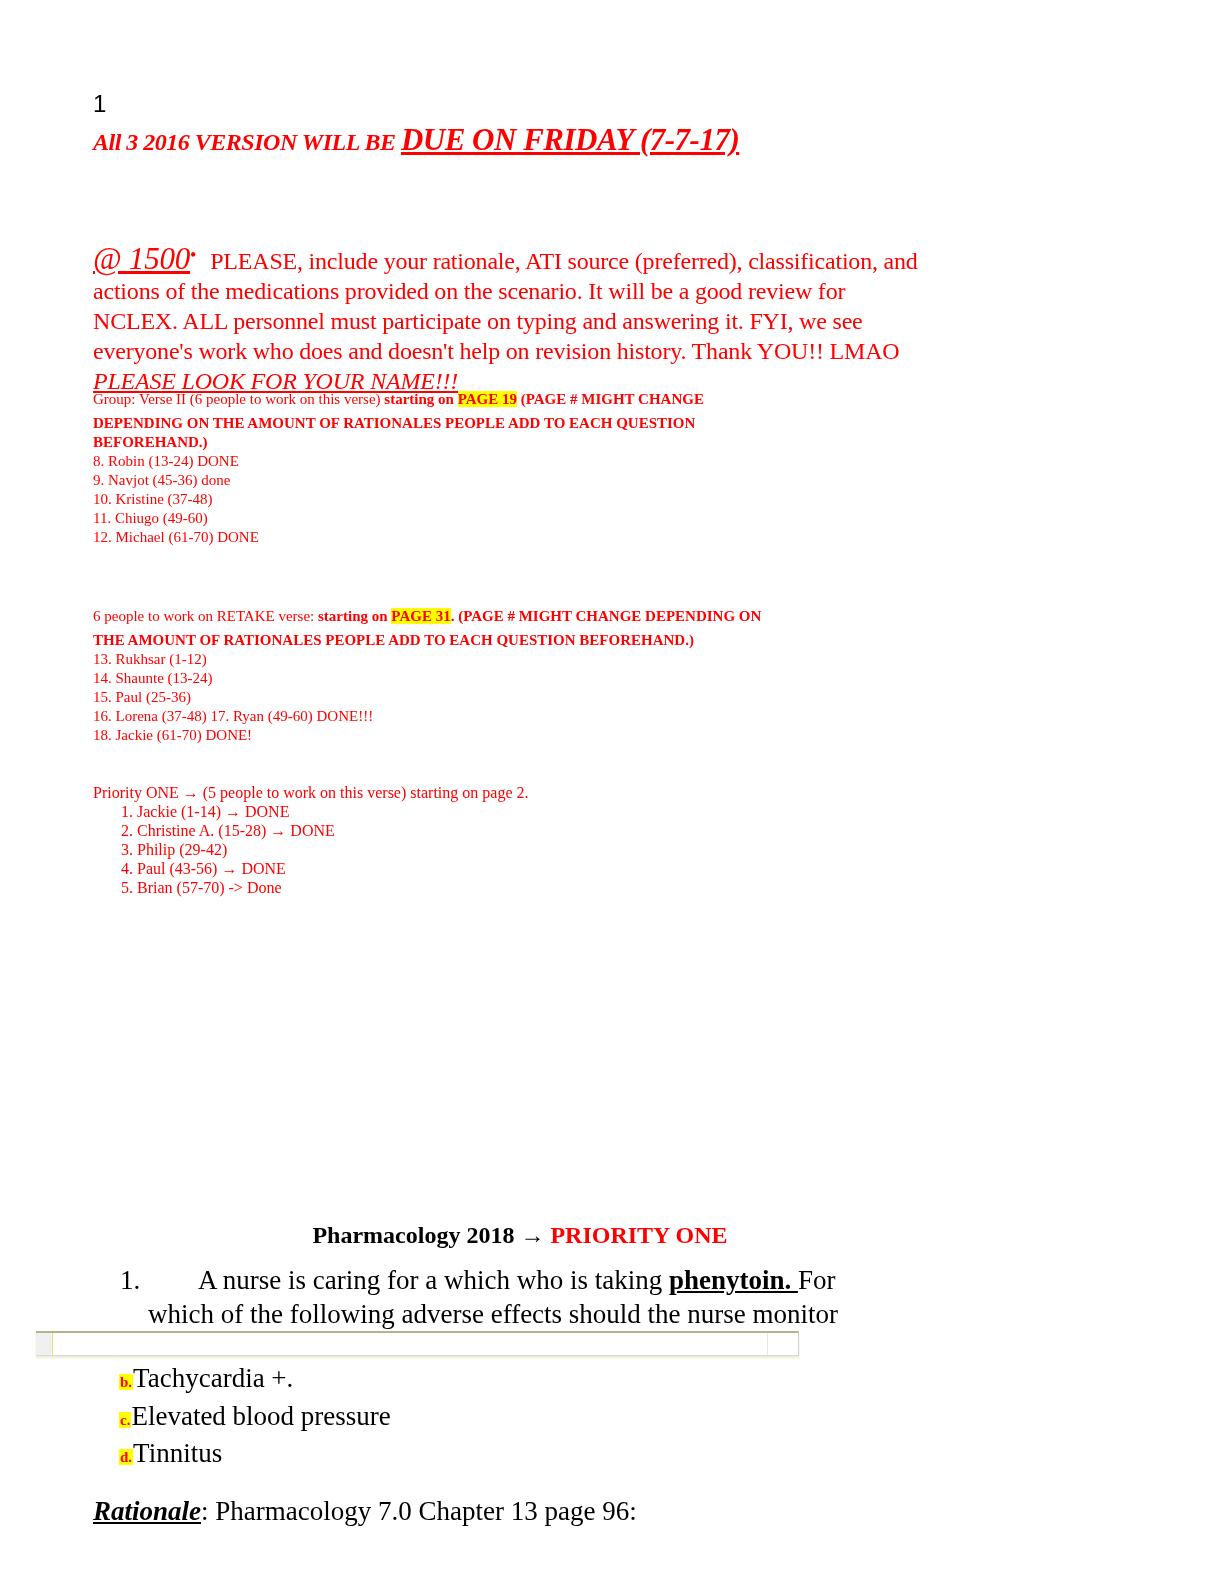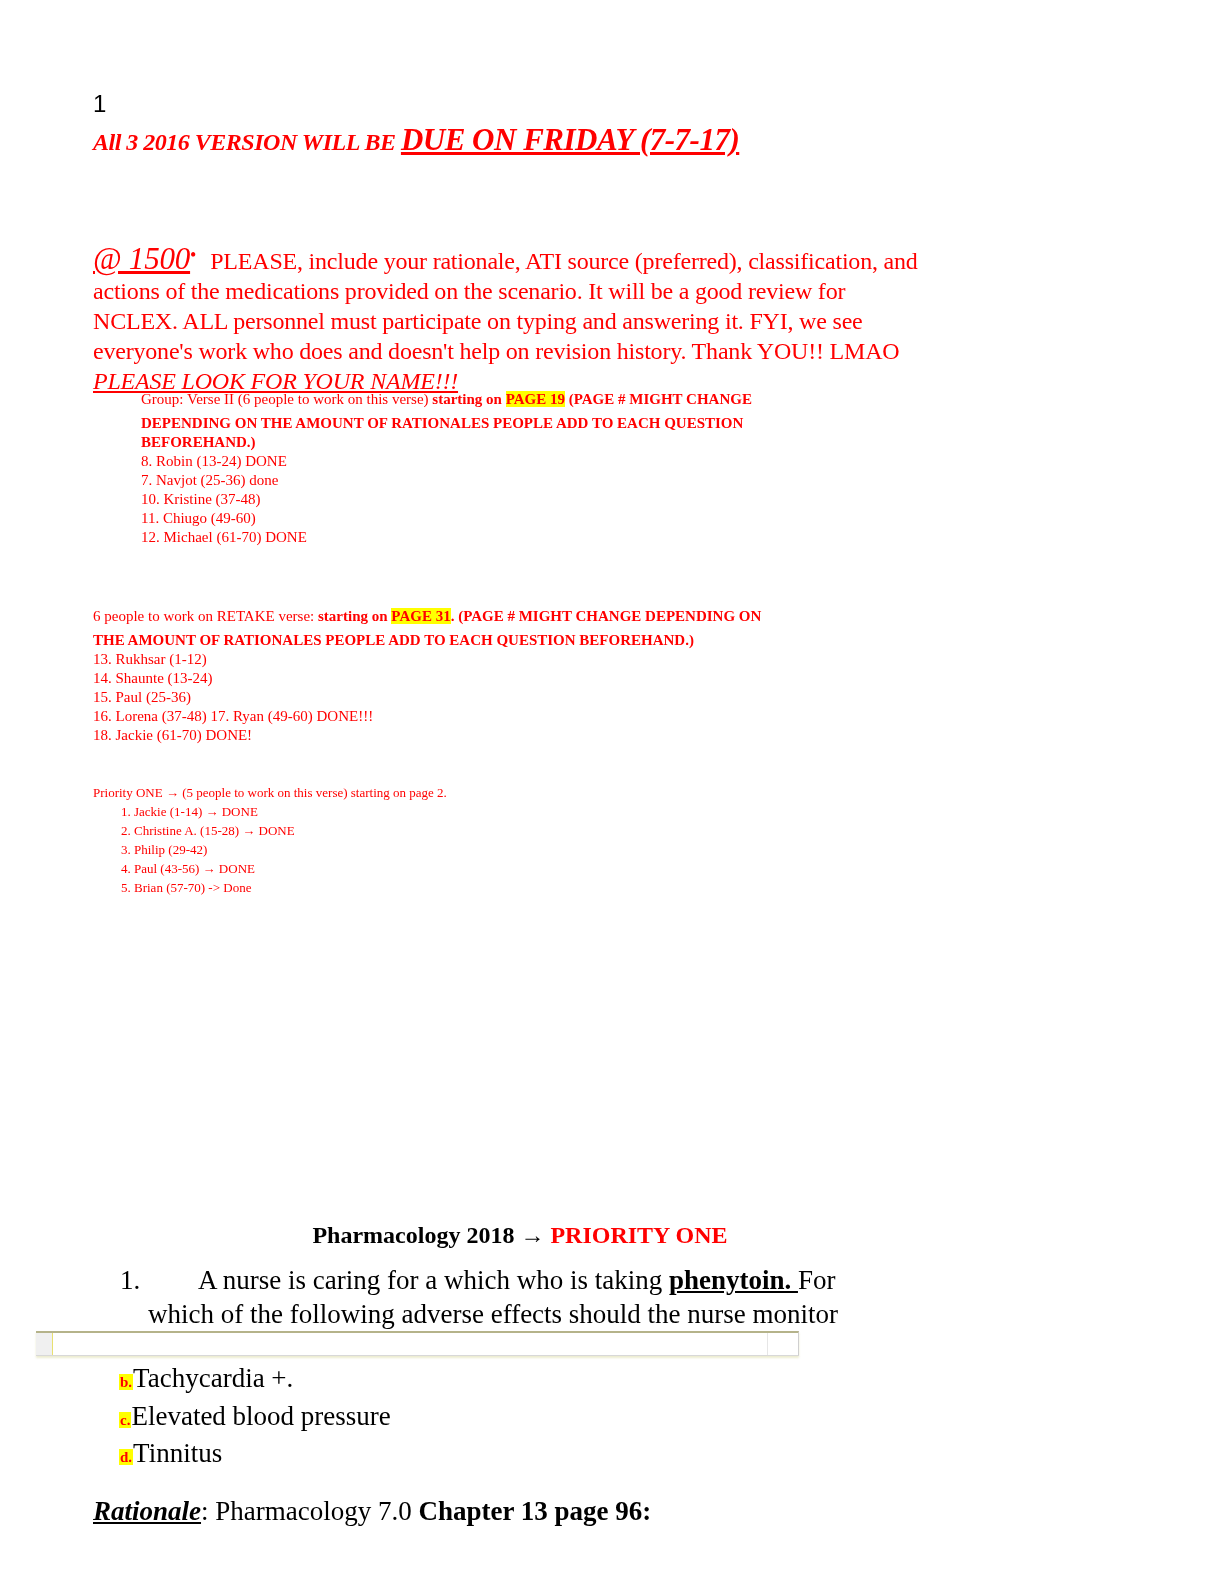--- a/index.html
+++ b/index.html
@@ -9,42 +9,42 @@
     .red { color: #ff0000; }
     .hl { background: #ffff00; }
     .due { left: 93px; top: 122px; white-space: nowrap; }
     .due .pre { font-size: 24px; font-weight: bold; letter-spacing: -0.5px; font-style: italic; }
     .due .emph { font-size: 31px; font-weight: bold; font-style: italic; text-decoration: underline; letter-spacing: -0.5px; }
     .para { left: 93px; top: 193px; width: 840px; font-size: 24px; font-weight: normal; line-height: 30px; letter-spacing: -0.2px; margin-top: 47px; }
     .para .at { font-size: 31px; font-style: italic; text-decoration: underline; }
     .para .dot { font-size: 18px; vertical-align: 8px; margin-right: 14px; }
     .para .ital-u { font-style: italic; text-decoration: underline; }
     .small { font-size: 15px; line-height: 19px; }
-    .group { left: 93px; top: 386px; width: 720px; font-size: 15px; line-height: 27px; margin-left: 48px; }
+    .group { left: 93px; top: 386px; width: 720px; font-size: 15px; line-height: 27px; }
     .group .b { font-weight: bold; }
     .group .line2 { line-height: 19px; margin-top: 1px; }
     .retake { left: 93px; top: 603px; width: 740px; font-size: 15px; line-height: 27px; }
     .retake .b { font-weight: bold; }
-    .prio { left: 93px; top: 783px; font-size: 13px; line-height: 19px; }
+    .prio { left: 93px; top: 783px; font-size: 16px; line-height: 19px; }
     .prio .sub { padding-left: 28px; }
     .title { left: 0; width: 1040px; top: 1222px; text-align: center; font-size: 24px; font-weight: bold; color: #000; }
     .title .r { color: #ff0000; }
     .question { left: 120px; top: 1263px; width: 780px; font-size: 27px; color: #000; line-height: 34px; }
     .question .n { display: inline-block; width: 78px; }
     .question .drug { font-weight: bold; text-decoration: underline; }
     .question .l2 { padding-left: 28px; }
     .overlay-bar { left: 36px; top: 1331px; width: 762px; height: 22px; background: #fff; border-top: 2px solid #b5b38a; border-bottom: 1px solid #d8d8d8; border-right: 1px solid #cfcfcf; box-shadow: 0 2px 2px rgba(200,200,120,0.35); }
     .overlay-bar .cell-l { position: absolute; left: 0; top: 0; width: 16px; height: 22px; background: #f0f0f0; border-right: 1px solid #e8e070; }
     .overlay-bar .cell-r { position: absolute; right: 0; top: 0; width: 30px; height: 22px; border-left: 1px solid #e6e6e6; }
     .opts { left: 119px; top: 1362px; font-size: 27px; color: #000; line-height: 33.5px; }
     .opts .lt { font-size: 15px; font-weight: bold; color: #ff0000; background: #ffff00; padding: 0 1px; }
     .opts .correct { color: #ff0000; font-weight: bold; background: #ffff00; }
     .rationale { left: 93px; top: 1496px; font-size: 27px; color: #000; }
     .rationale .lab { font-weight: bold; font-style: italic; text-decoration: underline; }
-    .rationale .b { font-weight: bold; }
+    .rationale .b { font-weight: normal; }
   </style>
 </head>
 <body>
 
 <div class="abs page-num">1</div>
 
 <div class="abs due red">
   <span class="pre">All 3 2016 VERSION WILL BE </span><span class="emph">DUE ON FRIDAY (7-7-17)</span>
 </div>
 
@@ -52,21 +52,21 @@
   <span class="at">@ 1500</span><span class="dot">•</span><span>PLEASE, include your rationale, ATI source (preferred), classification, and actions of the medications provided on the scenario. It will be a good review for NCLEX. ALL personnel must participate on typing and answering it. FYI, we see everyone's work who does and doesn't help on revision history. Thank YOU!! LMAO </span><span class="ital-u">PLEASE LOOK FOR YOUR NAME!!!</span>
 </div>
 
 <div class="abs group red">
   <div>
     <span>Group: Verse II (6 people to work on this verse) </span><span class="b">starting on </span><span class="b hl">PAGE 19</span><span class="b"> (PAGE # MIGHT CHANGE</span>
   </div>
   <div class="b line2">DEPENDING ON THE AMOUNT OF RATIONALES PEOPLE ADD TO EACH QUESTION BEFOREHAND.)</div>
   <div class="small">
     <div>8. Robin (13-24) DONE</div>
-    <div>7. Navjot (25-36) done</div>
+    <div>9. Navjot (45-36) done</div>
     <div>10. Kristine (37-48)</div>
     <div>11. Chiugo (49-60)</div>
     <div>12. Michael (61-70) DONE</div>
   </div>
 </div>
 
 <div class="abs retake red">
   <div>
     <span>6 people to work on RETAKE verse: </span><span class="b">starting on </span><span class="b hl">PAGE 31</span><span class="b">. (PAGE # MIGHT CHANGE DEPENDING ON</span>
   </div>

